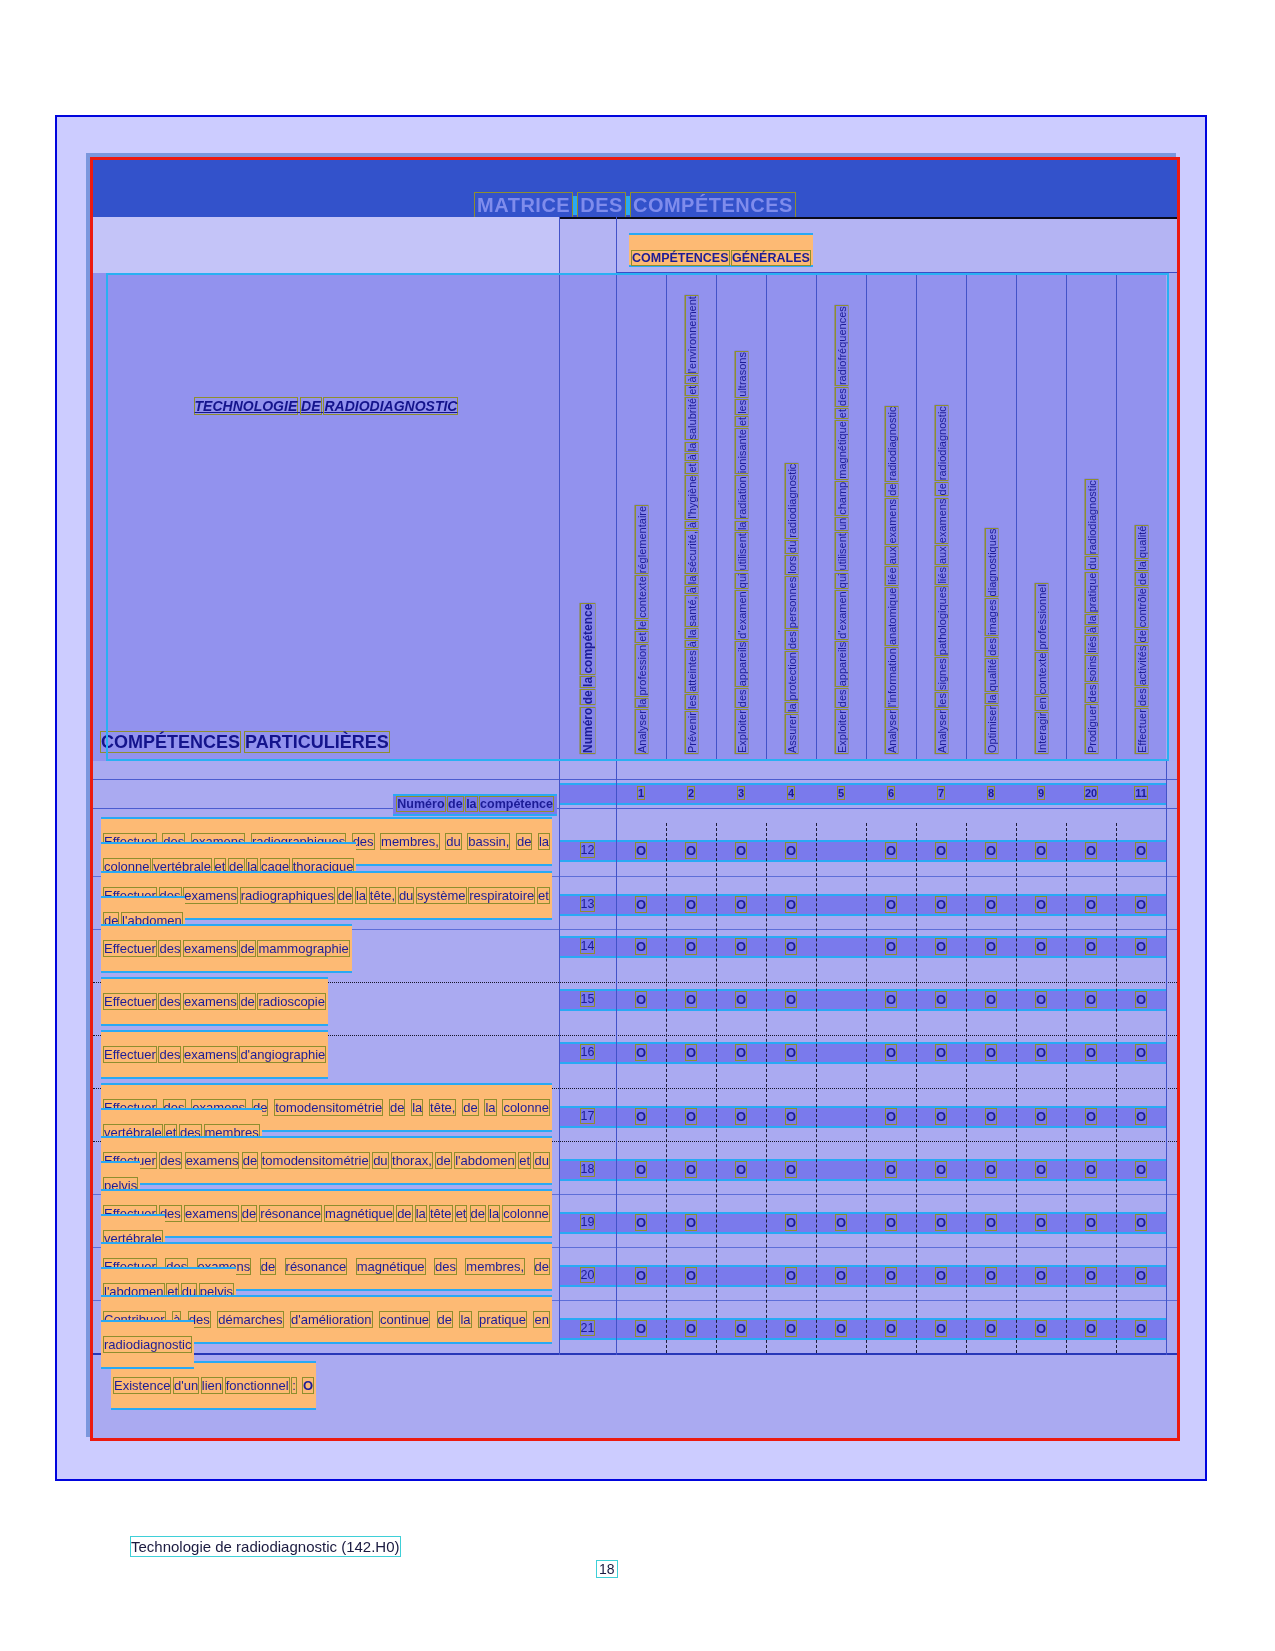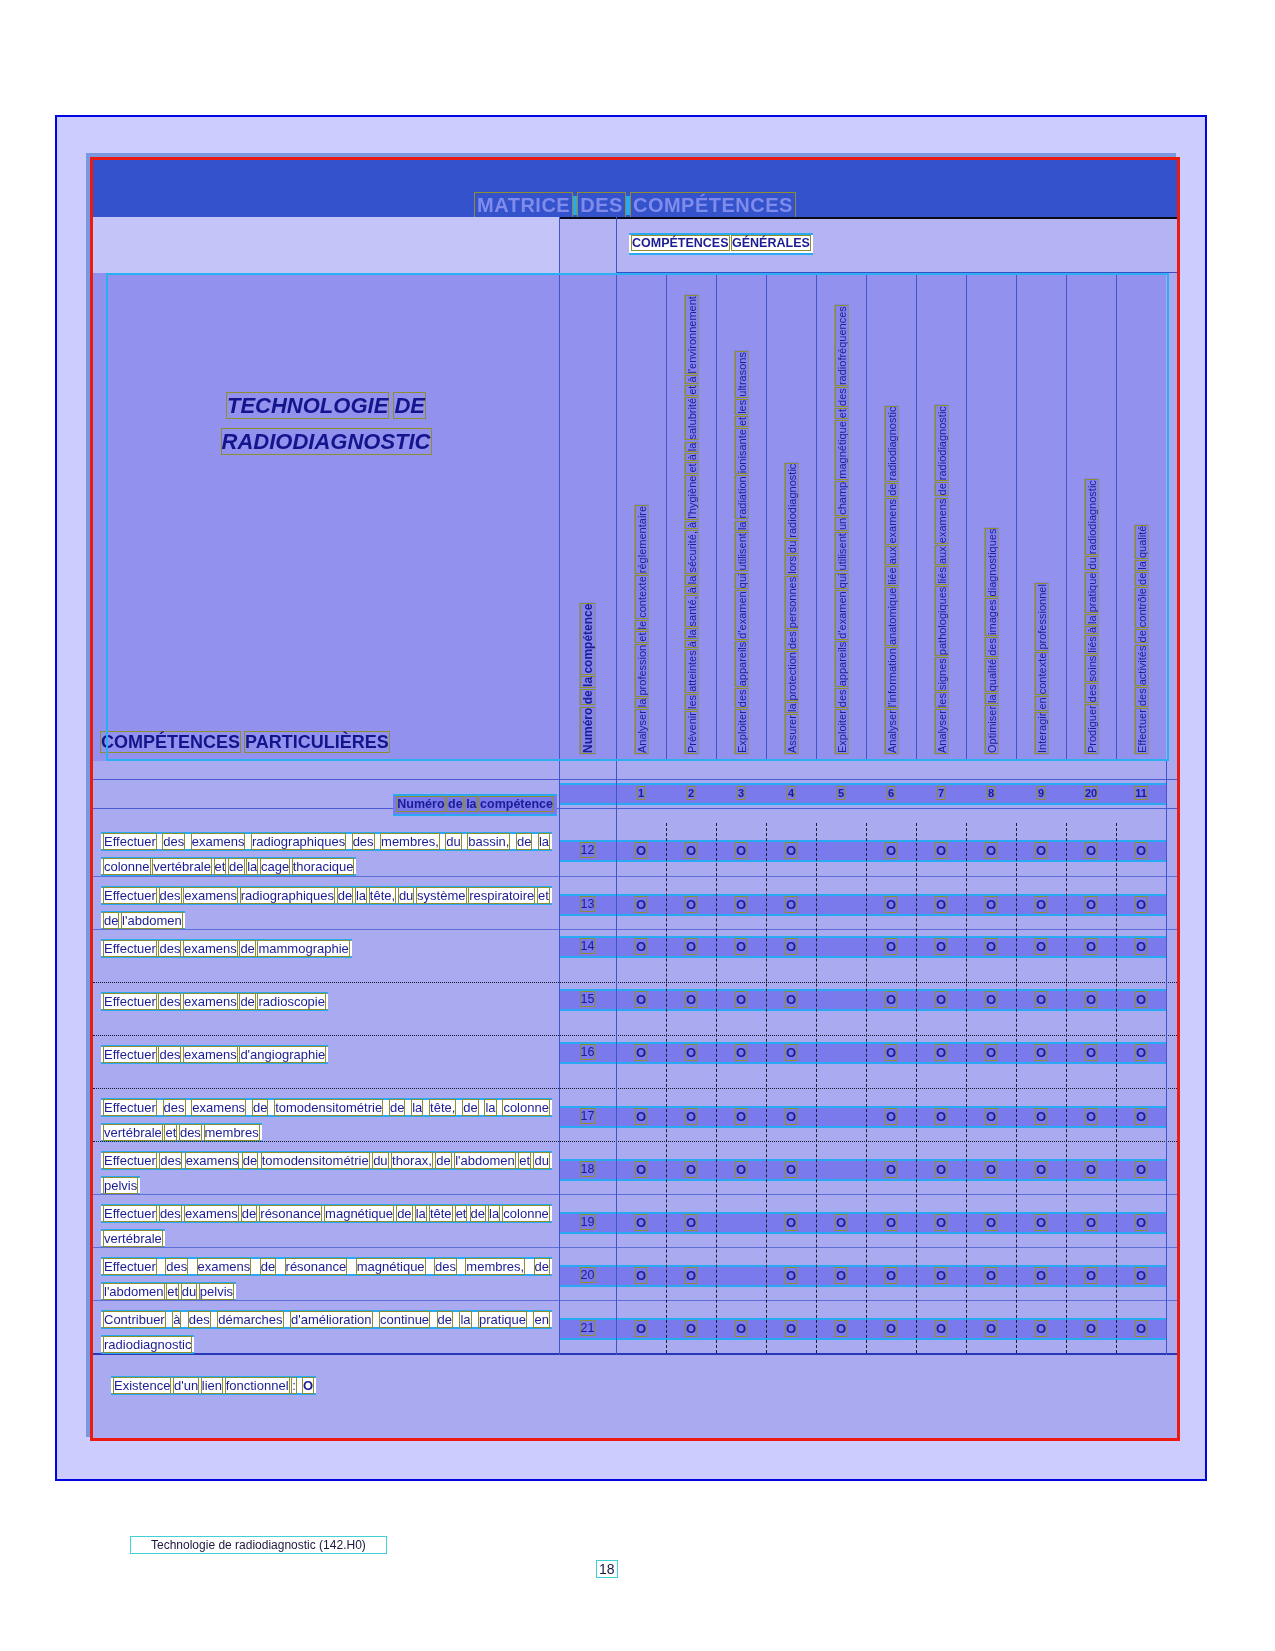--- a/index.html
+++ b/index.html
@@ -24,31 +24,31 @@
 
   
   .subhead { position:relative; height:56px; background:#b4b4f3; }
   .subhead .leftpart { position:absolute; left:0; top:0; bottom:0; width:466px; background:#c4c4f8; }
   .subhead .blackline { position:absolute; left:466px; right:0; top:0; height:2px; background:#0a0a1a; }
   .subhead .bottomline { position:absolute; left:523px; right:0; bottom:0; height:1px; background:#3c4cc4; }
   .subhead .v1 { position:absolute; left:466px; top:0; bottom:0; width:1px; background:#4353c8; }
   .subhead .v2 { position:absolute; left:523px; top:0; bottom:0; width:1px; background:#4353c8; }
   .genlabel { position:absolute; left:536px; top:16px; }
 
-  .lineband { background:#ffffff; border-top:2px solid #29a9f4; border-bottom:2px solid #29a9f4;
-    padding:0 3px; -webkit-box-decoration-break:clone; box-decoration-break:clone;
+  .lineband { background:#fdba74; border-top:2px solid #29a9f4; border-bottom:2px solid #29a9f4;
+    padding:15px 3px; -webkit-box-decoration-break:clone; box-decoration-break:clone;
     color:#1c1c96; }
 
   
   .headrow { position:relative; height:488px; display:flex; background:#a9a9f1; }
   .cyanbox { position:absolute; left:13px; right:8px; top:0; bottom:0;
     border:2px solid #29b0f2; pointer-events:none; z-index:5; }
   .bigcell { width:466px; background:#9292ee; position:relative; }
   .progtitle { width:290px; margin:115px auto 0; text-align:center; font-style:italic; font-weight:bold;
-    font-size:22px; line-height:36px; color:#14148c; }
+    font-size:14px; line-height:36px; color:#14148c;text-decoration:underline; }
   .particular { position:absolute; left:8px; bottom:8px; font-weight:bold; font-size:18px; color:#14148c; }
   .numheadcell { width:57px; background:#9292ee; border-left:1px solid #4353c8; position:relative; }
   .hcell { width:50px; background:#9292ee; border-left:1px solid #4353c8; position:relative; }
   .hfill { flex:1; background:#a9a9f1; }
   .rot { position:absolute; top:482px; left:50%; width:474px;
     transform:rotate(-90deg) translateY(-50%); transform-origin:0 0;
     font-size:11px; line-height:21px; color:#1c1c96; }
   .rot.bold { font-weight:bold; font-size:12px; }
   .rband { background:#8686ea; padding:1px 2px;
     -webkit-box-decoration-break:clone; box-decoration-break:clone; }
@@ -81,22 +81,22 @@
   .numrow .cell.label { padding:0 2px 0 0; text-align:right; line-height:26px; }
   .numrow .band { margin-top:3px; font-weight:bold; font-size:11px; }
   .numrow .labelband { display:inline-block; height:22px; margin-top:14px; background:#7a7aec;
     border-top:2px solid #29a9f4; border-bottom:2px solid #29a9f4; padding:0 4px;
     font-weight:bold; font-size:12.5px; line-height:17px; color:#1c1c96; }
 
   
   .legend { margin:18px 0 0 18px; font-size:13px; line-height:25px; color:#1c1c96; }
 
   
-  .footer-left { position:absolute; left:130px; top:1536px; font-size:12px; color:#1a1a40;
-    border:1px solid #3fd0d8; padding:1px 20px; }
+  .footer-left { position:absolute; left:130px; top:1536px; font-size:15px; color:#1a1a40;
+    border:1px solid #3fd0d8; padding:1px 0; }
   .pagenum { position:absolute; left:596px; top:1560px; font-size:14px; color:#1a1a40;
     border:1px solid #3fd0d8; padding:0 2px; }
 </style>
 </head>
 <body>
 
 <div class="outer">
   <div class="redbox">
 
     <div class="titlebar">

